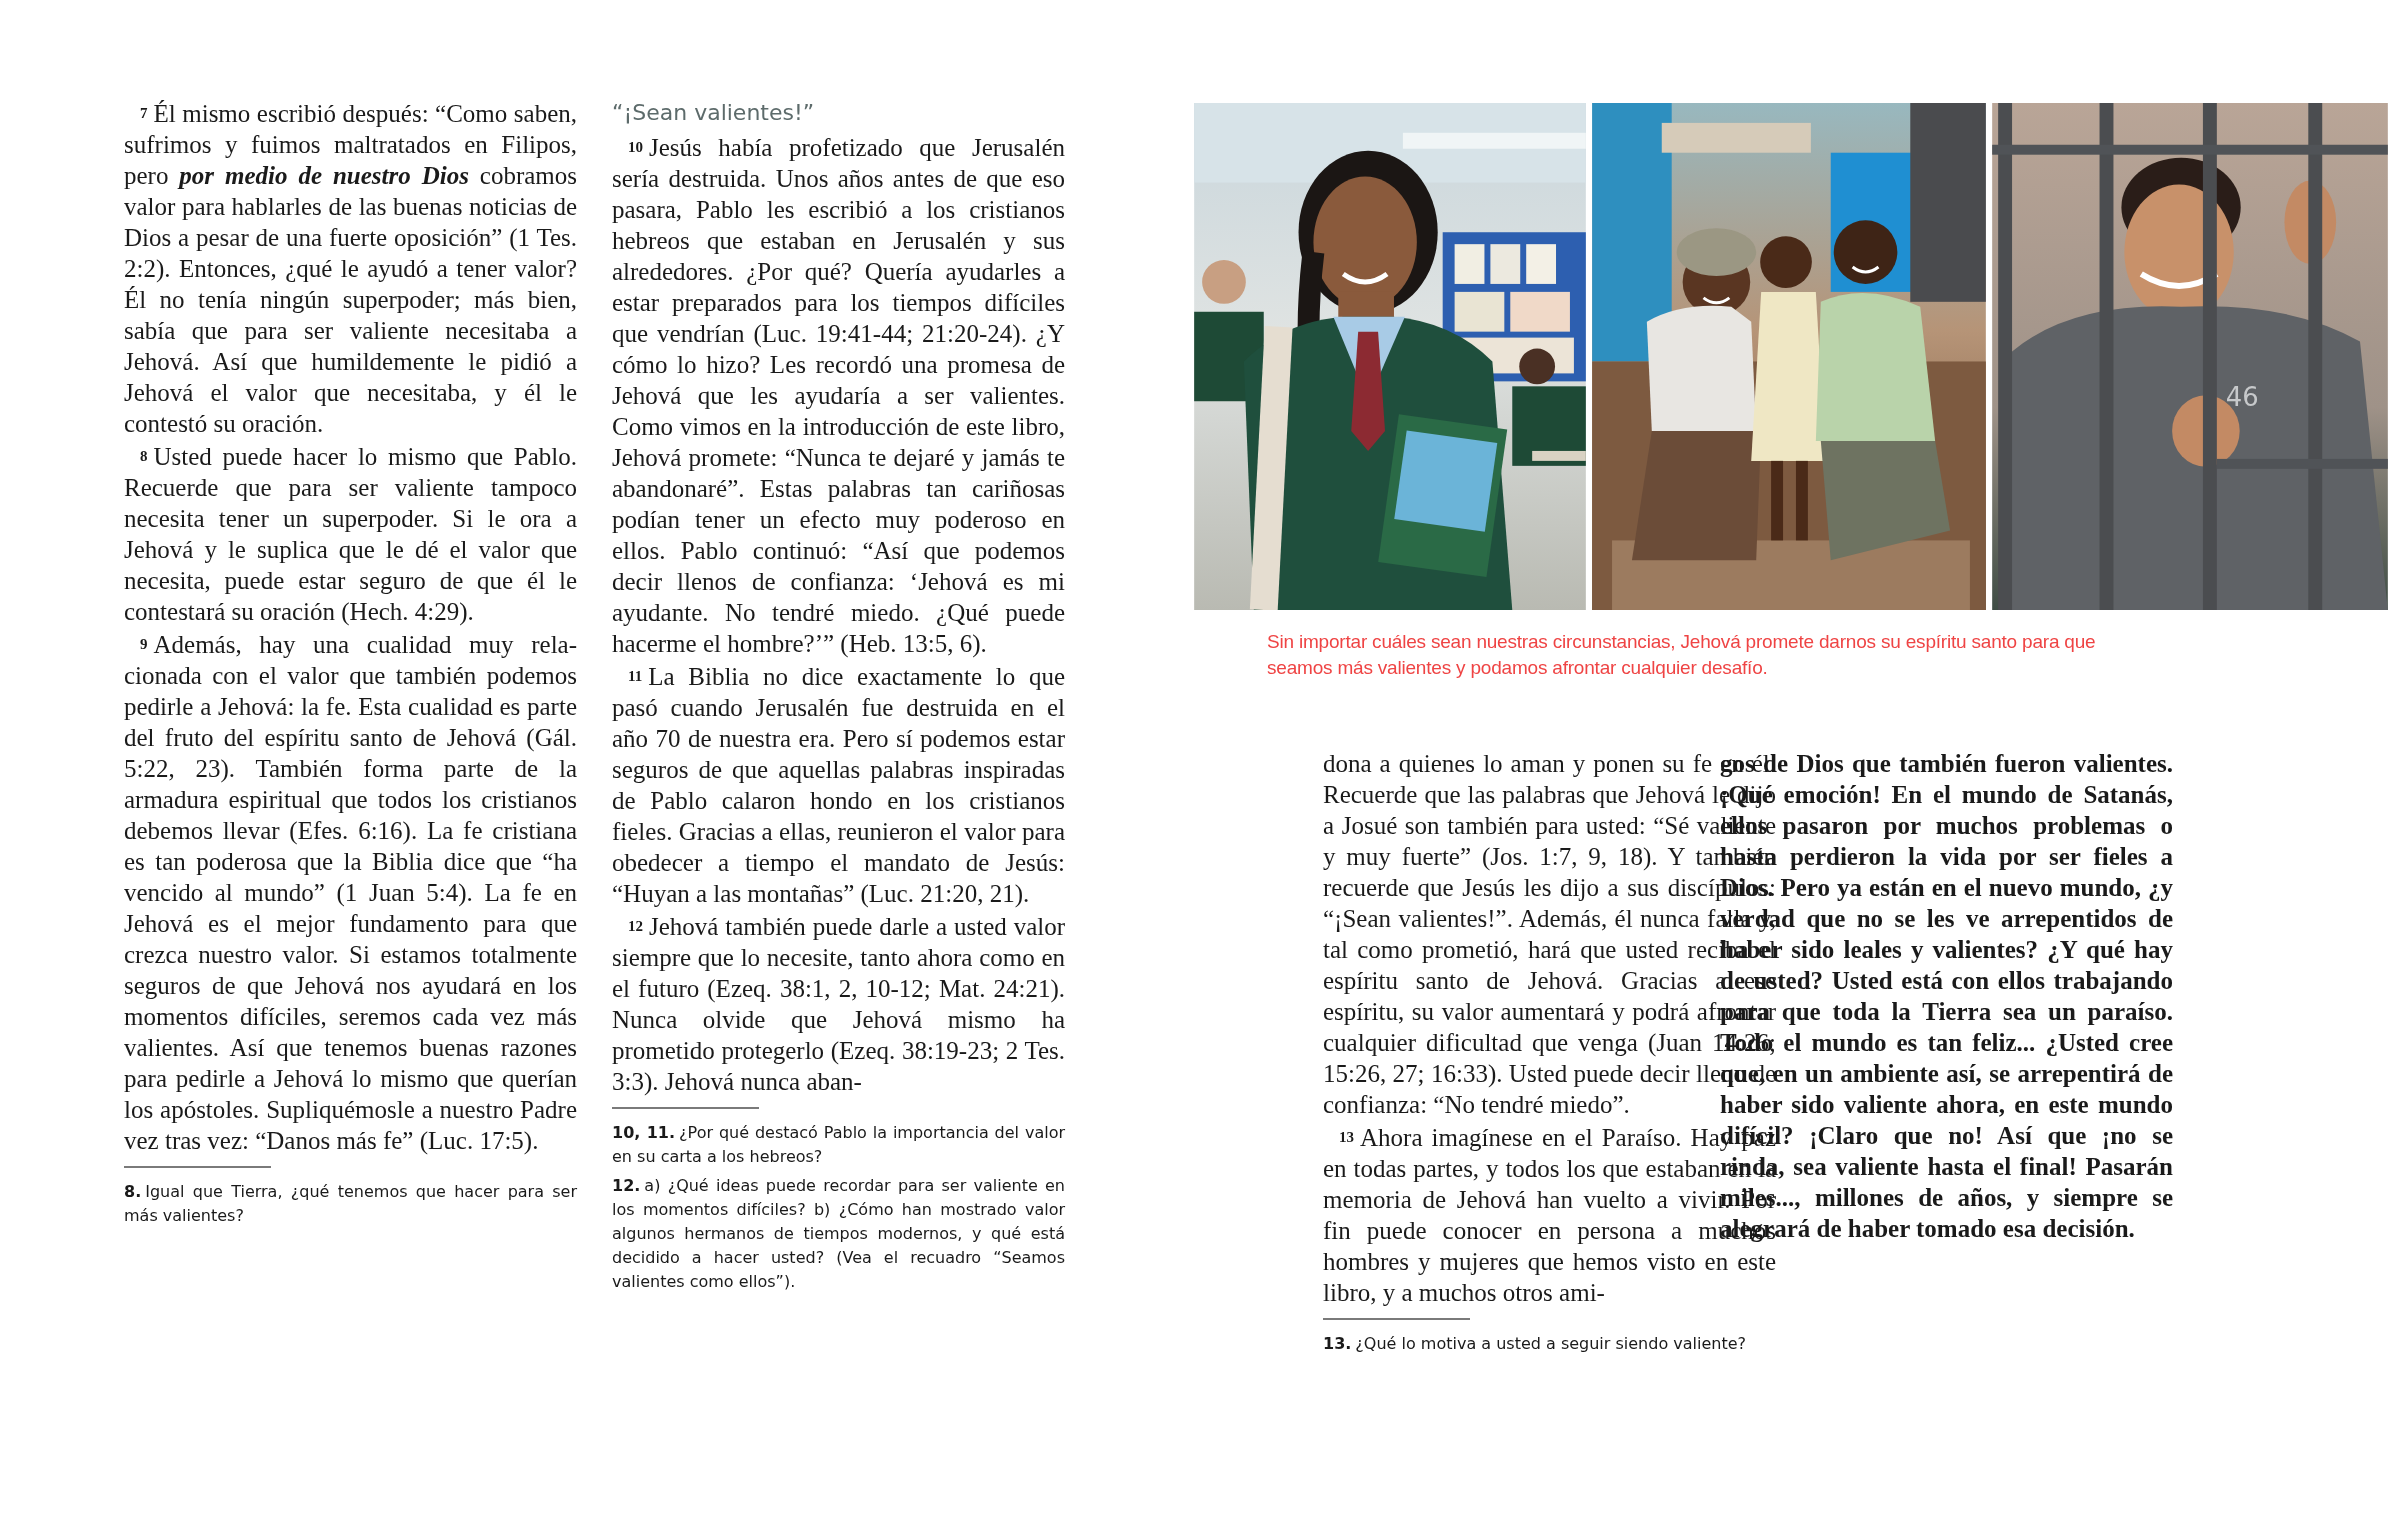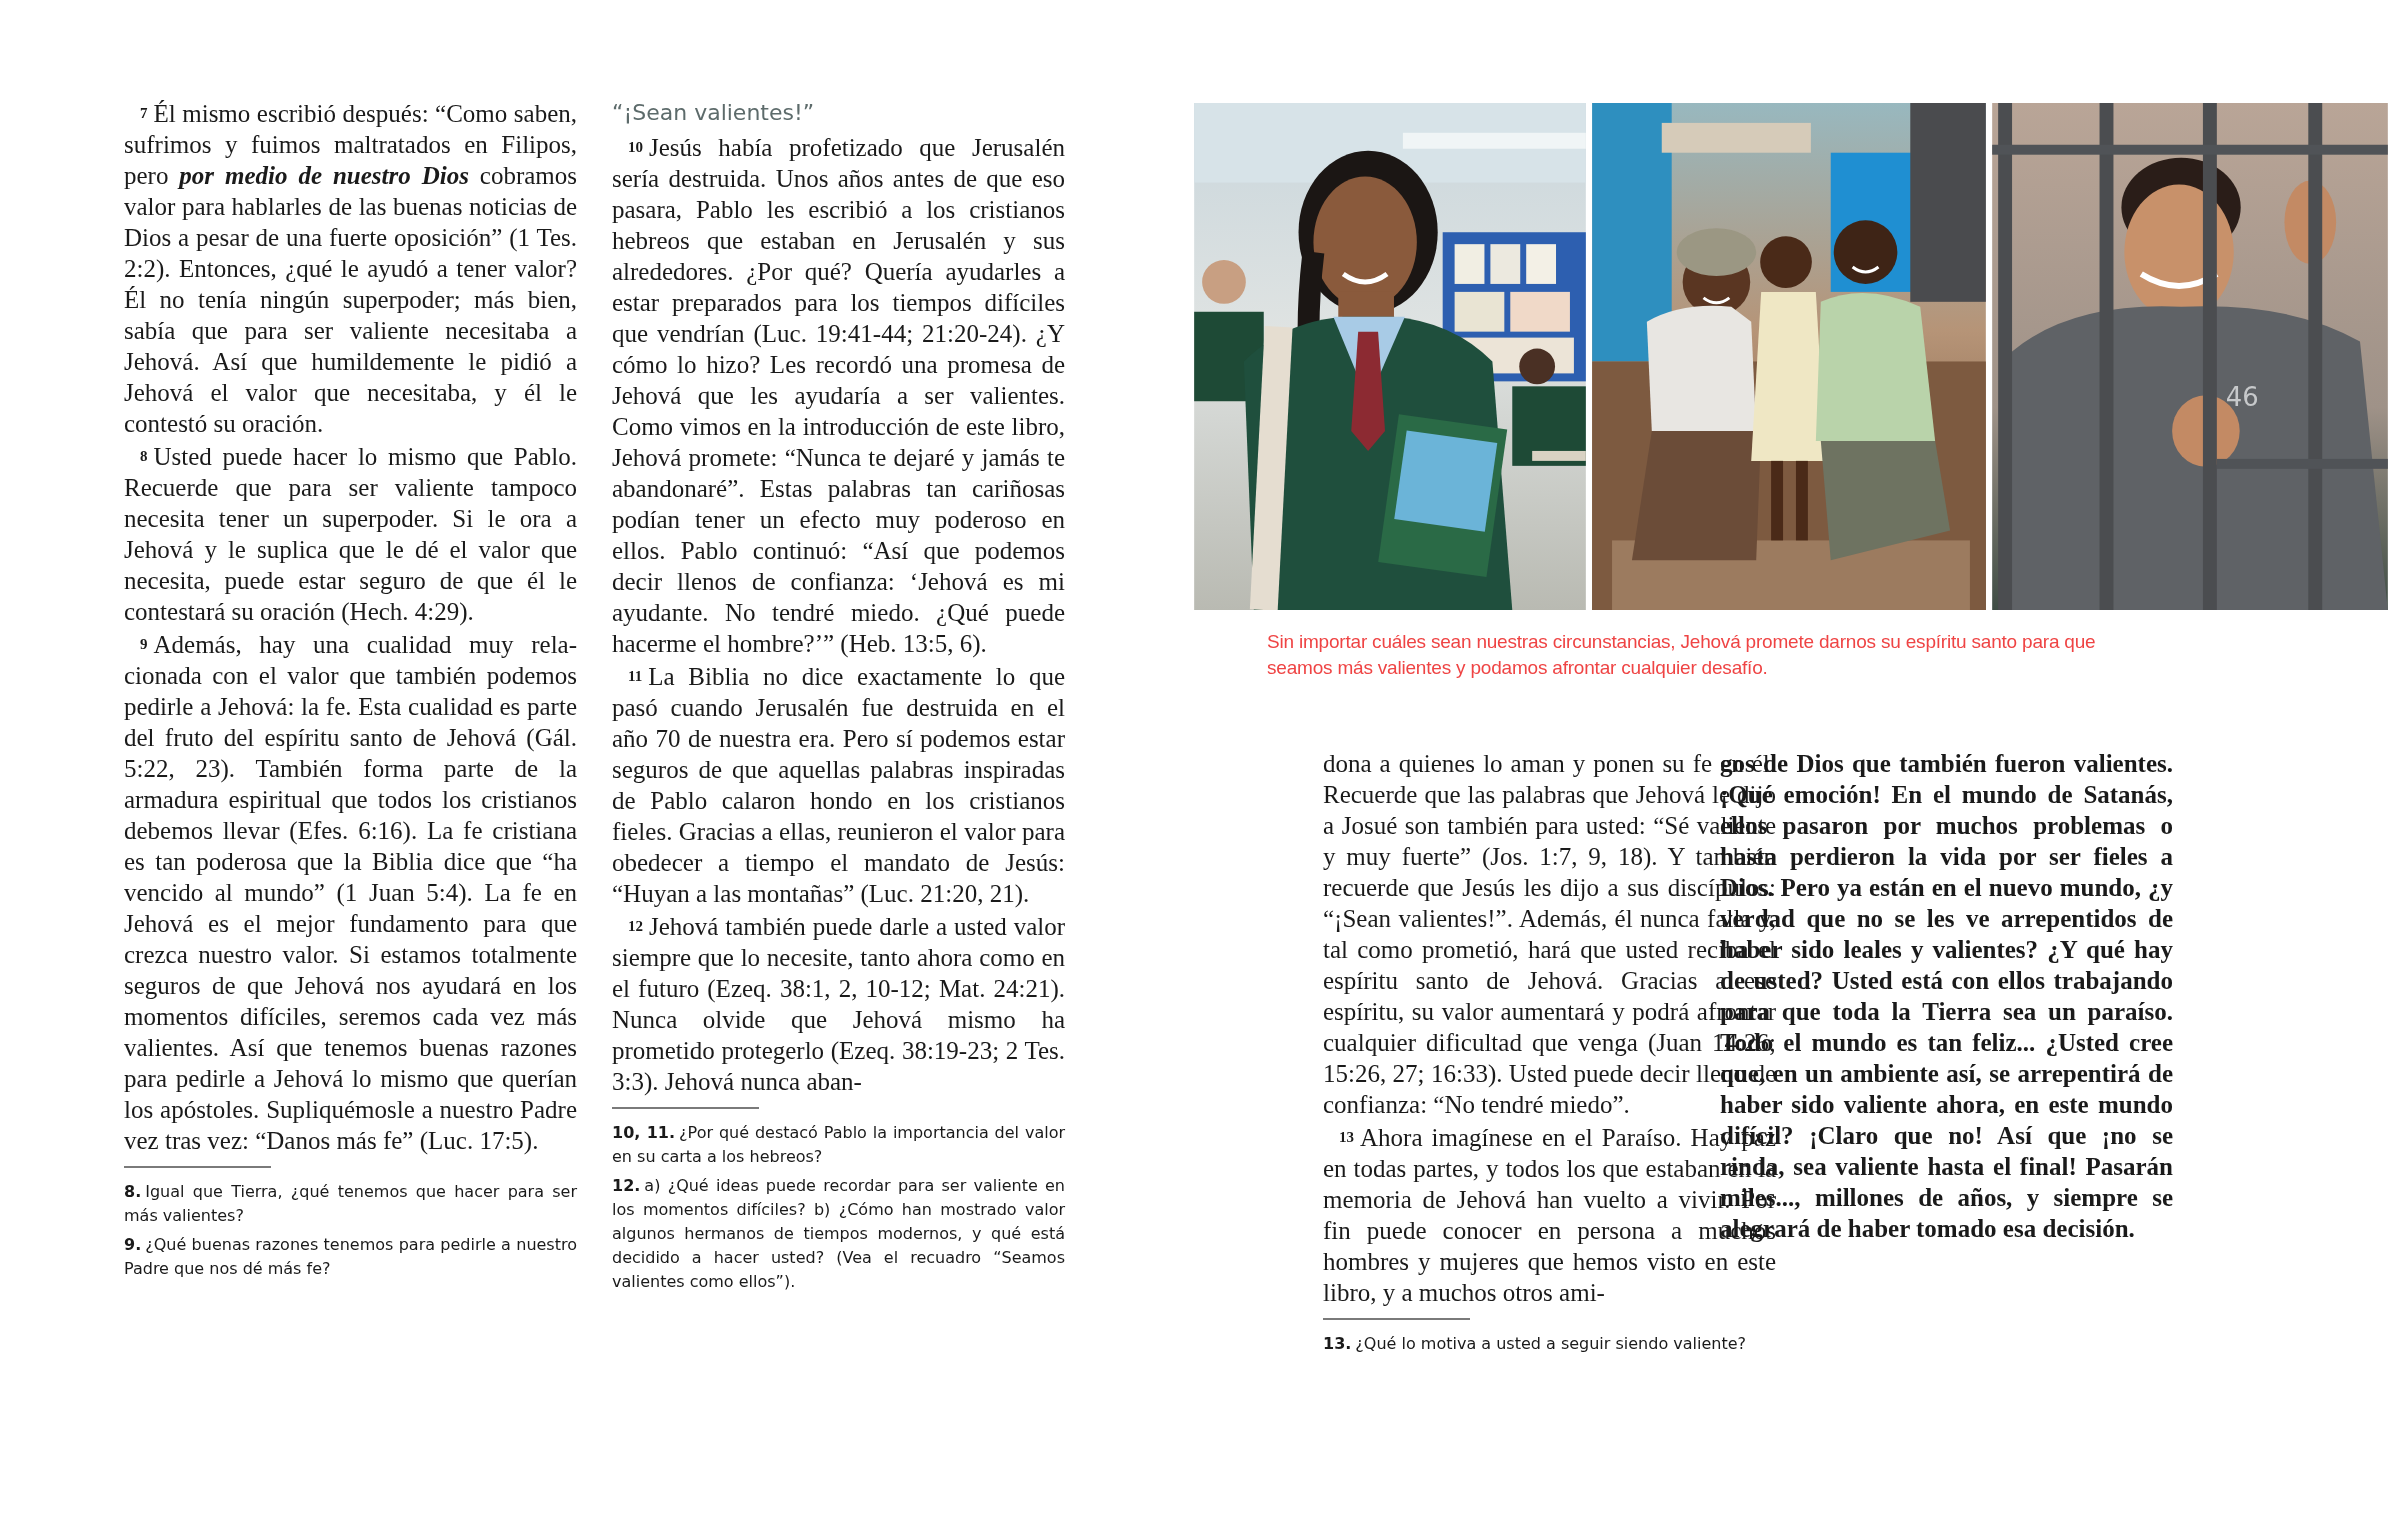--- a/index.html
+++ b/index.html
@@ -114,21 +114,20 @@
   </p>
   <p>
     <span class="pnum">8</span><span>Usted puede hacer lo mismo que Pa­blo. Recuerde que para ser valiente tam­poco necesita tener un superpoder. Si le ora a Jehová y le suplica que le dé el va­lor que necesita, puede estar seguro de que él le contestará su oración (Hech. 4:29).</span>
   </p>
   <p>
     <span class="pnum">9</span><span>Además, hay una cualidad muy rela­cionada con el valor que también pode­mos pedirle a Jehová: la fe. Esta cualidad es parte del fruto del espíritu santo de Jehová (Gál. 5:22, 23). También forma parte de la armadura espiritual que to­dos los cristianos debemos llevar (Efes. 6:16). La fe cristiana es tan poderosa que la Biblia dice que “ha vencido al mundo” (1 Juan 5:4). La fe en Jehová es el me­jor fundamento para que crezca nuestro valor. Si estamos totalmente seguros de que Jehová nos ayudará en los momen­tos difíciles, seremos cada vez más va­lientes. Así que tenemos buenas razo­nes para pedirle a Jehová lo mismo que querían los apóstoles. Supliquémosle a nuestro Padre vez tras vez: “Danos más fe” (Luc. 17:5).</span>
   </p>
   <div class="rule"></div>
   <div class="qs">
     <div class="q"><span class="qn">8.</span><span>Igual que Tierra, ¿qué tenemos que hacer para ser más valientes?</span></div>
-    <div class="q"><span class="qn">9.</span><span>¿Qué buenas razones tenemos para pedirle a nuestro Padre que nos dé más fe?</span></div>
   </div>
 </div>
 
 <div id="col2" class="col">
   <div class="subhead">“¡Sean valientes!”</div>
   <p>
     <span class="pnum">10</span><span>Jesús había profetizado que Jerusa­lén sería destruida. Unos años antes de que eso pasara, Pablo les escribió a los cristianos hebreos que estaban en Jeru­salén y sus alrededores. ¿Por qué? Que­ría ayudarles a estar preparados para los tiempos difíciles que vendrían (Luc. 19:41-44; 21:20-24). ¿Y cómo lo hizo? Les recordó una promesa de Jehová que les ayudaría a ser valientes. Como vimos en la introducción de este libro, Jehová promete: “Nunca te dejaré y ja­más te abandonaré”. Estas palabras tan cariñosas podían tener un efecto muy poderoso en ellos. Pablo continuó: “Así que podemos decir llenos de confianza: ‘Jehová es mi ayudante. No tendré mie­do. ¿Qué puede hacerme el hombre?’” (Heb. 13:5, 6).</span>
   </p>
   <p>
     <span class="pnum">11</span><span>La Biblia no dice exactamente lo que pasó cuando Jerusalén fue destruida en el año 70 de nuestra era. Pero sí podemos estar seguros de que aquellas palabras inspiradas de Pablo calaron hondo en los cristianos fieles. Gracias a ellas, reunie­ron el valor para obedecer a tiempo el mandato de Jesús: “Huyan a las monta­ñas” (Luc. 21:20, 21).</span>

